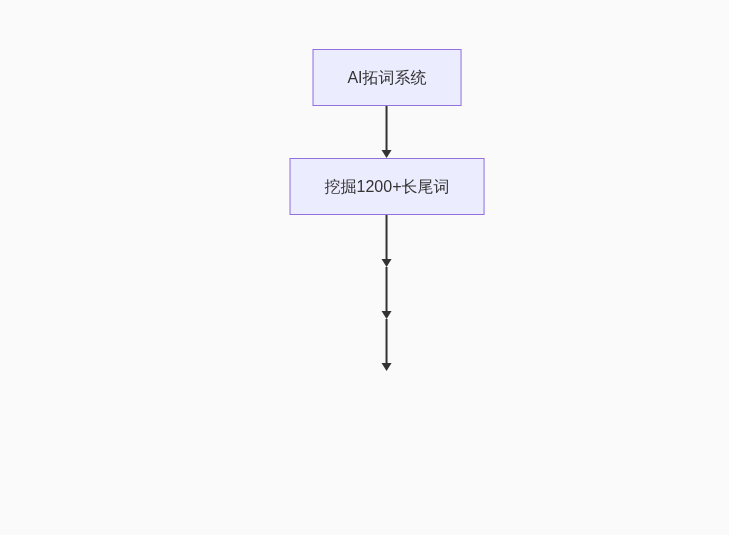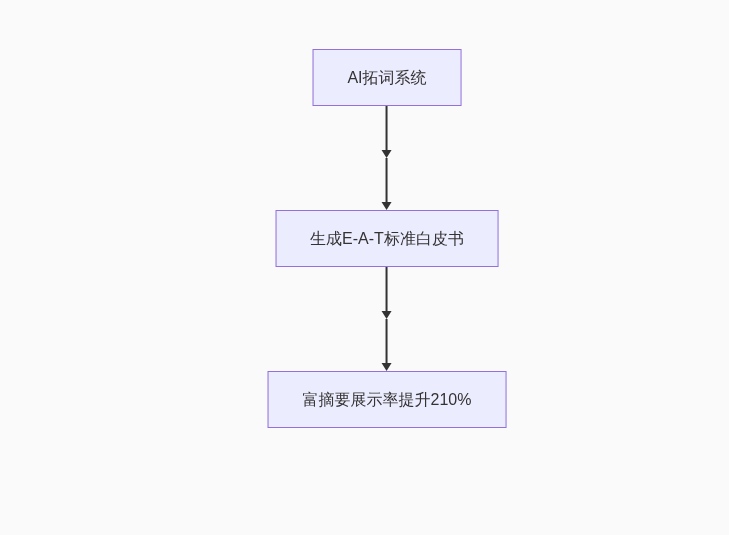--- a/index.html
+++ b/index.html
@@ -65,39 +65,36 @@
 
     <div class="node">
       <span>AI拓词系统</span>
     </div>
 
     <div class="edge">
       <div class="line"></div>
       <div class="head"></div>
     </div>
 
-
-    <div class="edge">
-      <div class="line"></div>
-      <div class="head"></div>
-    </div>
-
     <div class="node">
-      <span>生成E-A-T标准白皮书</span>
+      <span>挖掘1200+长尾词</span>
     </div>
 
     <div class="edge">
       <div class="line"></div>
       <div class="head"></div>
     </div>
 
 
     <div class="edge">
       <div class="line"></div>
       <div class="head"></div>
     </div>
 
-    <div class="node">
-      <span>富摘要展示率提升210%</span>
+
+    <div class="edge">
+      <div class="line"></div>
+      <div class="head"></div>
     </div>
+
 
   </div>
 </div>
 
 </body></html>

